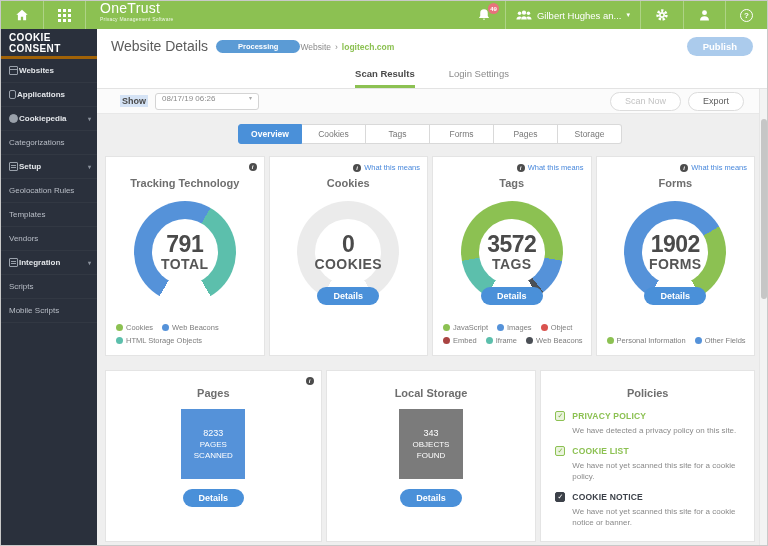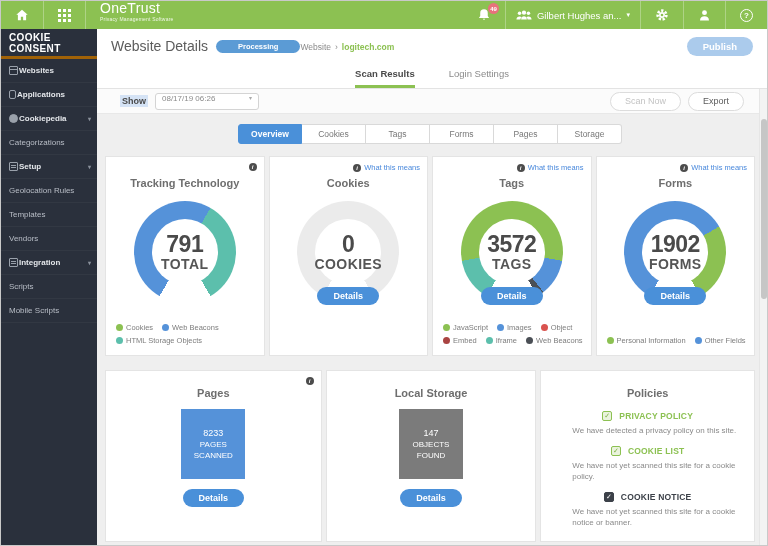--- a/index.html
+++ b/index.html
@@ -88,21 +88,21 @@
   .legend { position:absolute; left:10px; right:6px; bottom:10px; display:flex; flex-wrap:wrap; column-gap:9px; row-gap:4px; }
   .legend-item { display:flex; align-items:center; gap:3px; font-size:7.5px; color:#7d7d7d; }
   .legend-dot { width:7px; height:7px; border-radius:50%; flex:0 0 7px; }
 
   .stat-box { width:64px; margin:10px auto 0; height:70px; display:flex; flex-direction:column; align-items:center; justify-content:center; color:#fff; font-size:8px; line-height:11px; text-align:center; }
   .stat-box .b1 { font-size:9px; }
   .box-details { display:block; margin:10px auto 0; background:#4a90d9; color:#fff; border:none; border-radius:10px; font-size:9px; font-weight:bold; padding:4px 16px; cursor:pointer; font-family:inherit; }
 
   .policy-list { padding:12px 14px 0 14px; }
   .policy { margin-bottom:9px; }
-  .policy-head { display:flex; align-items:center; gap:7px;justify-content:center; }
+  .policy-head { display:flex; align-items:center; gap:7px; }
   .pcheck { width:10px; height:10px; border-radius:2px; font-size:7px; display:flex; align-items:center; justify-content:center; flex:0 0 10px; }
   .pcheck.green { background:#eaf3dd; border:1px solid #8cc152; color:#7cb342; }
   .pcheck.dark { background:#3c4149; border:1px solid #3c4149; color:#fff; }
   .plabel { font-size:8.5px; font-weight:bold; letter-spacing:.2px; cursor:pointer; }
   .plabel.green { color:#8cc152; }
   .plabel.dark { color:#3c4149; }
   .pdesc { font-size:8px; color:#8a8a8a; line-height:1.45; margin:4px 0 0 17px; }
 
   .scrollbar { position:absolute; right:0; top:60px; bottom:0; width:8px; background:#f3f3f3; border-left:1px solid #e6e6e6; }
   .scroll-thumb { position:absolute; top:30px; left:1px; width:6px; height:180px; background:#c6c6c6; border-radius:3px; }
@@ -398,21 +398,21 @@
               <span class="b1">8233</span>
               <span>PAGES</span>
               <span>SCANNED</span>
             </div>
             <button class="box-details">Details</button>
           </section>
 
           <section class="card card-storage">
             <h3 class="card-title">Local Storage</h3>
             <div class="stat-box" style="background: rgb(123, 123, 123);">
-              <span class="b1">147</span>
+              <span class="b1">343</span>
               <span>OBJECTS</span>
               <span>FOUND</span>
             </div>
             <button class="box-details">Details</button>
           </section>
 
           <section class="card card-policies">
             <h3 class="card-title">Policies</h3>
             <div class="policy-list" id="policy-list">
                 <div class="policy">

